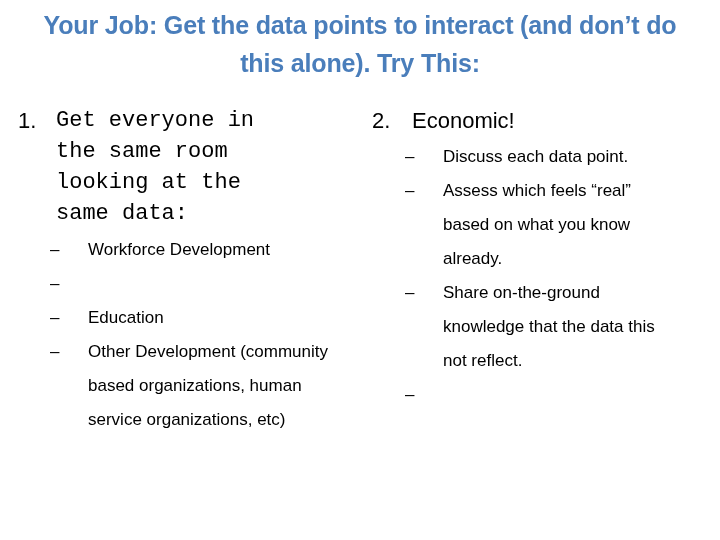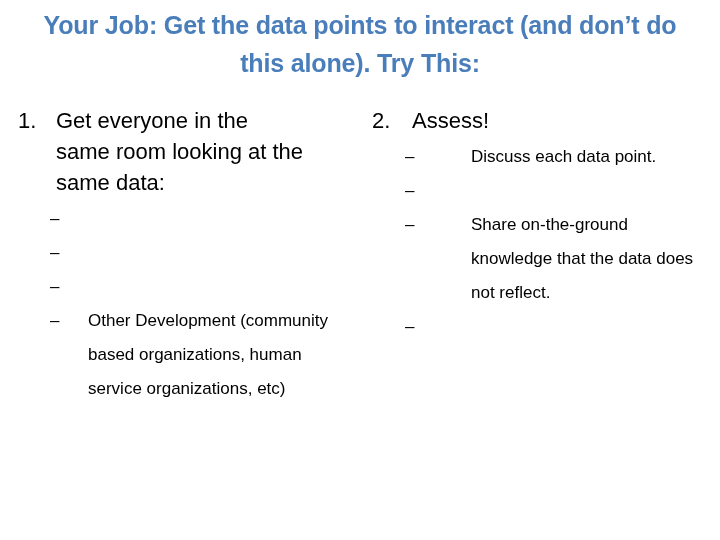--- a/index.html
+++ b/index.html
@@ -63,21 +63,21 @@
     text-align: left;
   }
   .num-text {
     flex: 1 1 auto;
     font-size: 22px;
     line-height: 31px;
   }
 
   
   .column.left .num-marker { width: 38px; padding-left: 8px; }
-  .column.left .num-text   { max-width: 250px; }
+  .column.left .num-text   { max-width: 250px; font-family: Liberation Mono, monospace; }
 
   
   .column.right .num-marker { width: 40px; padding-left: 8px; }
   .column.right .num-text   { max-width: 260px; }
 
   
   .sub-list {
     margin: 0;
     padding: 0;
     list-style: none;
@@ -98,72 +98,75 @@
   }
 
   
   .column.left .sub-list  { margin-top: 4px; padding-left: 40px; }
   .column.left .dash      { width: 38px; }
   .column.left .sub-text  { max-width: 262px; }
 
   
   .column.right .sub-list { margin-top: 4px; padding-left: 41px; }
   .column.right .dash     { width: 38px; }
-  .column.right .sub-text { max-width: 228px; margin-left: 28px; }
+  .column.right .sub-text { max-width: 228px; }
 </style>
 </head>
 <body>
 
 <div class="slide-title">Your Job: Get the data points to interact (and don’t do this alone). Try This:</div>
 
 <div class="body-area">
 
   <div class="column left">
 
     <div class="num-item">
       <span class="num-marker">1.</span>
       <span class="num-text">Get everyone in the same room looking at the same data:</span>
     </div>
 
     <ul class="sub-list">
       <li class="sub-item">
         <span class="dash">–</span>
+        <span class="sub-text">Workforce Development</span>
       </li>
       <li class="sub-item">
         <span class="dash">–</span>
       </li>
       <li class="sub-item">
         <span class="dash">–</span>
+        <span class="sub-text">Education</span>
       </li>
       <li class="sub-item">
         <span class="dash">–</span>
         <span class="sub-text">Other Development (community based organizations, human service organizations, etc)</span>
       </li>
     </ul>
 
   </div>
 
   <div class="column right">
 
     <div class="num-item">
       <span class="num-marker">2.</span>
-      <span class="num-text">Assess!</span>
+      <span class="num-text">Economic!</span>
     </div>
 
     <ul class="sub-list">
       <li class="sub-item">
         <span class="dash">–</span>
         <span class="sub-text">Discuss each data point.</span>
       </li>
       <li class="sub-item">
         <span class="dash">–</span>
+        <span class="sub-text">Assess which feels “real” based on what you know already.</span>
       </li>
       <li class="sub-item">
         <span class="dash">–</span>
-        <span class="sub-text">Share on-the-ground knowledge that the data does not reflect.</span>
+        <span class="sub-text">Share on-the-ground knowledge that the data this not reflect.</span>
       </li>
       <li class="sub-item">
         <span class="dash">–</span>
       </li>
     </ul>
 
   </div>
 
 </div>
 

